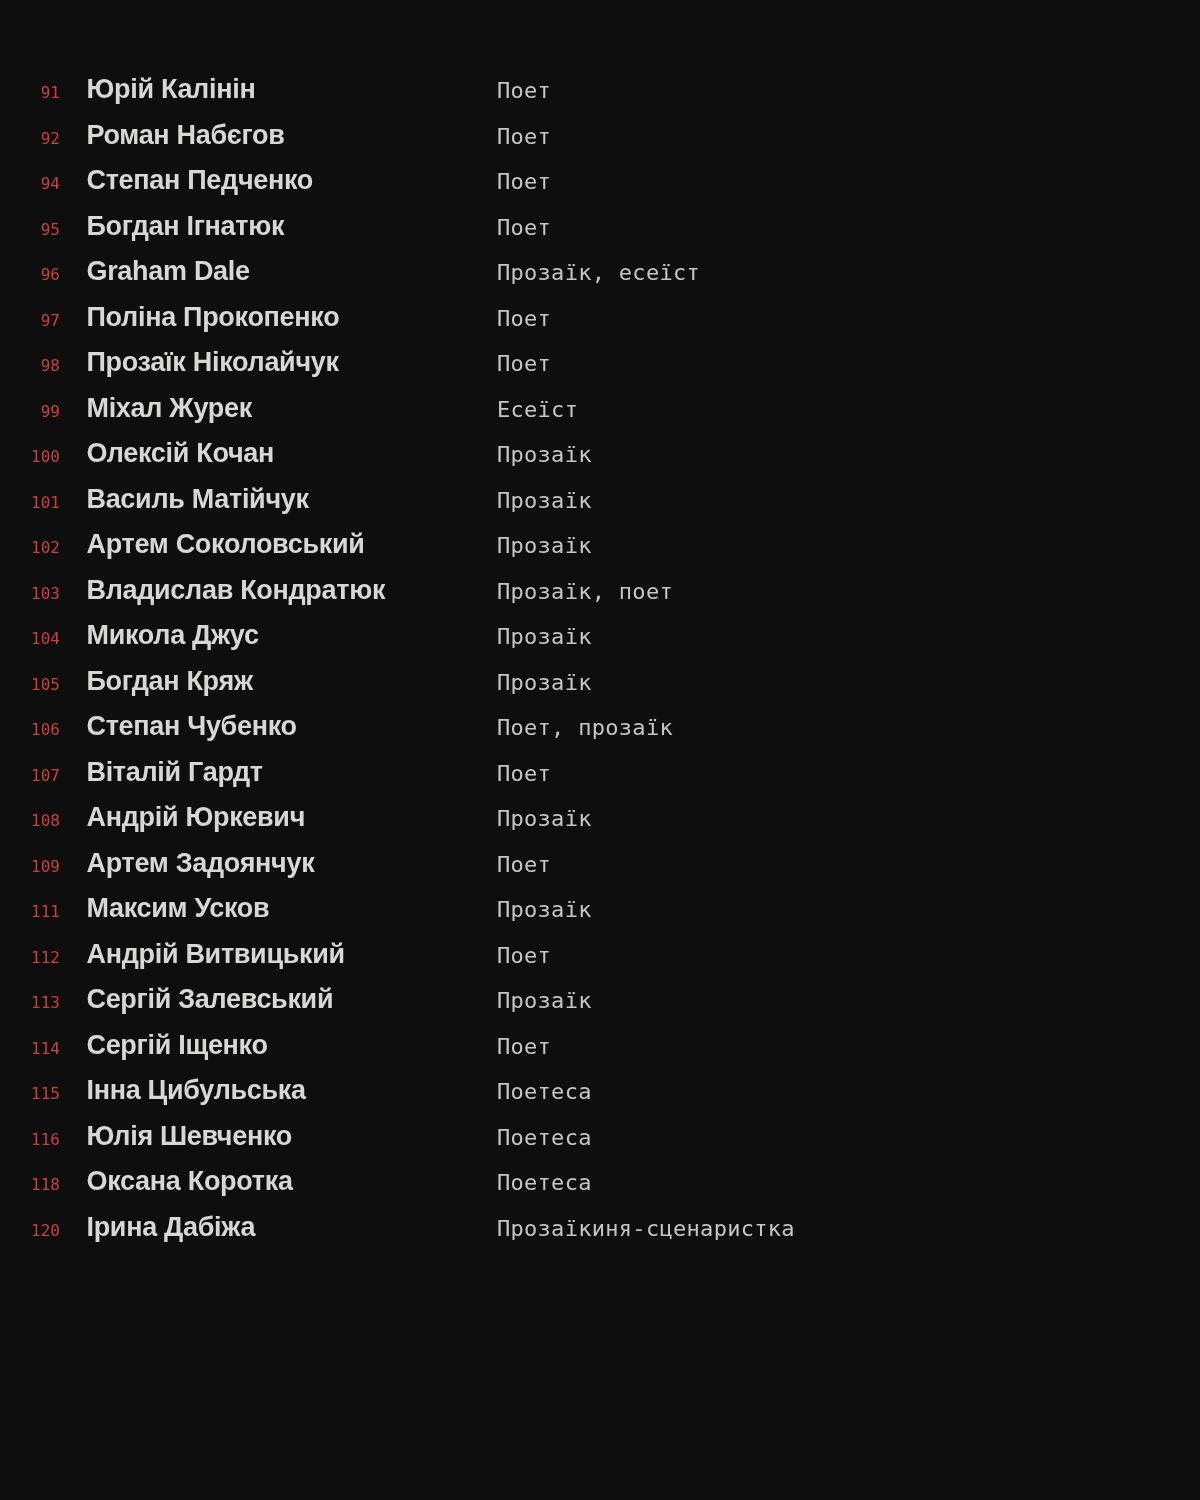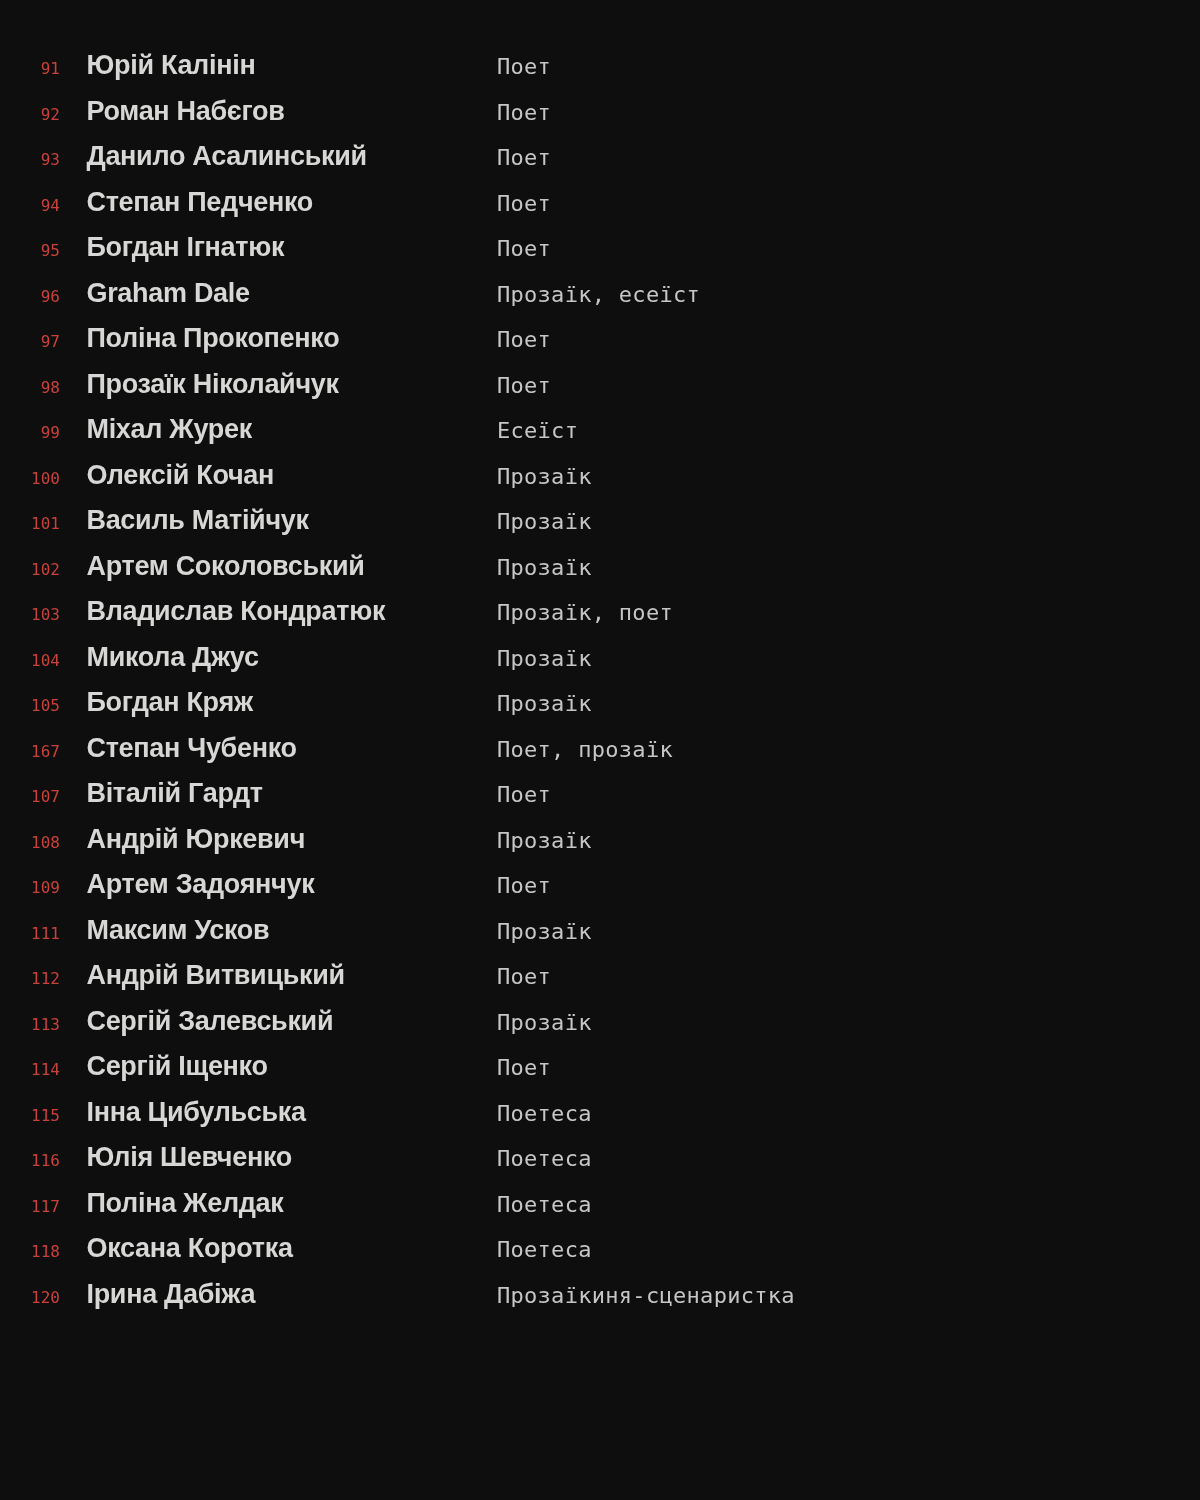--- a/index.html
+++ b/index.html
@@ -7,21 +7,21 @@
     padding: 0;
   }
   body {
     width: 1200px;
     height: 1500px;
     background: var(--bg, #0e0e0e);
     overflow: hidden;
     font-family: "Liberation Sans", sans-serif;
   }
   .list {
-    padding-top: 43px;
+    padding-top: 67px;
     box-sizing: border-box;
   }
   .row {
     height: 45.5px;
     line-height: 45.5px;
     white-space: nowrap;
   }
   .num {
     display: inline-block;
     width: 60px;
@@ -63,25 +63,20 @@
       <span class="name">Юрій Калінін</span>
       <span class="role">Поет</span>
     </div>
 
     <div class="row">
       <span class="num">92</span>
       <span class="name">Роман Набєгов</span>
       <span class="role">Поет</span>
     </div>
 
-    <div class="row">
-      <span class="num">93</span>
-      <span class="name">Данило Асалинський</span>
-      <span class="role">Поет</span>
-    </div>
 
     <div class="row">
       <span class="num">94</span>
       <span class="name">Степан Педченко</span>
       <span class="role">Поет</span>
     </div>
 
     <div class="row">
       <span class="num">95</span>
       <span class="name">Богдан Ігнатюк</span>
@@ -142,21 +137,21 @@
       <span class="role">Прозаїк</span>
     </div>
 
     <div class="row">
       <span class="num">105</span>
       <span class="name">Богдан Кряж</span>
       <span class="role">Прозаїк</span>
     </div>
 
     <div class="row">
-      <span class="num">167</span>
+      <span class="num">106</span>
       <span class="name">Степан Чубенко</span>
       <span class="role">Поет, прозаїк</span>
     </div>
 
     <div class="row">
       <span class="num">107</span>
       <span class="name">Віталій Гардт</span>
       <span class="role">Поет</span>
     </div>
 
@@ -202,25 +197,20 @@
       <span class="name">Інна Цибульська</span>
       <span class="role">Поетеса</span>
     </div>
 
     <div class="row">
       <span class="num">116</span>
       <span class="name">Юлія Шевченко</span>
       <span class="role">Поетеса</span>
     </div>
 
-    <div class="row">
-      <span class="num">117</span>
-      <span class="name">Поліна Желдак</span>
-      <span class="role">Поетеса</span>
-    </div>
 
     <div class="row">
       <span class="num">118</span>
       <span class="name">Оксана Коротка</span>
       <span class="role">Поетеса</span>
     </div>
 
 
     <div class="row">
       <span class="num">120</span>

